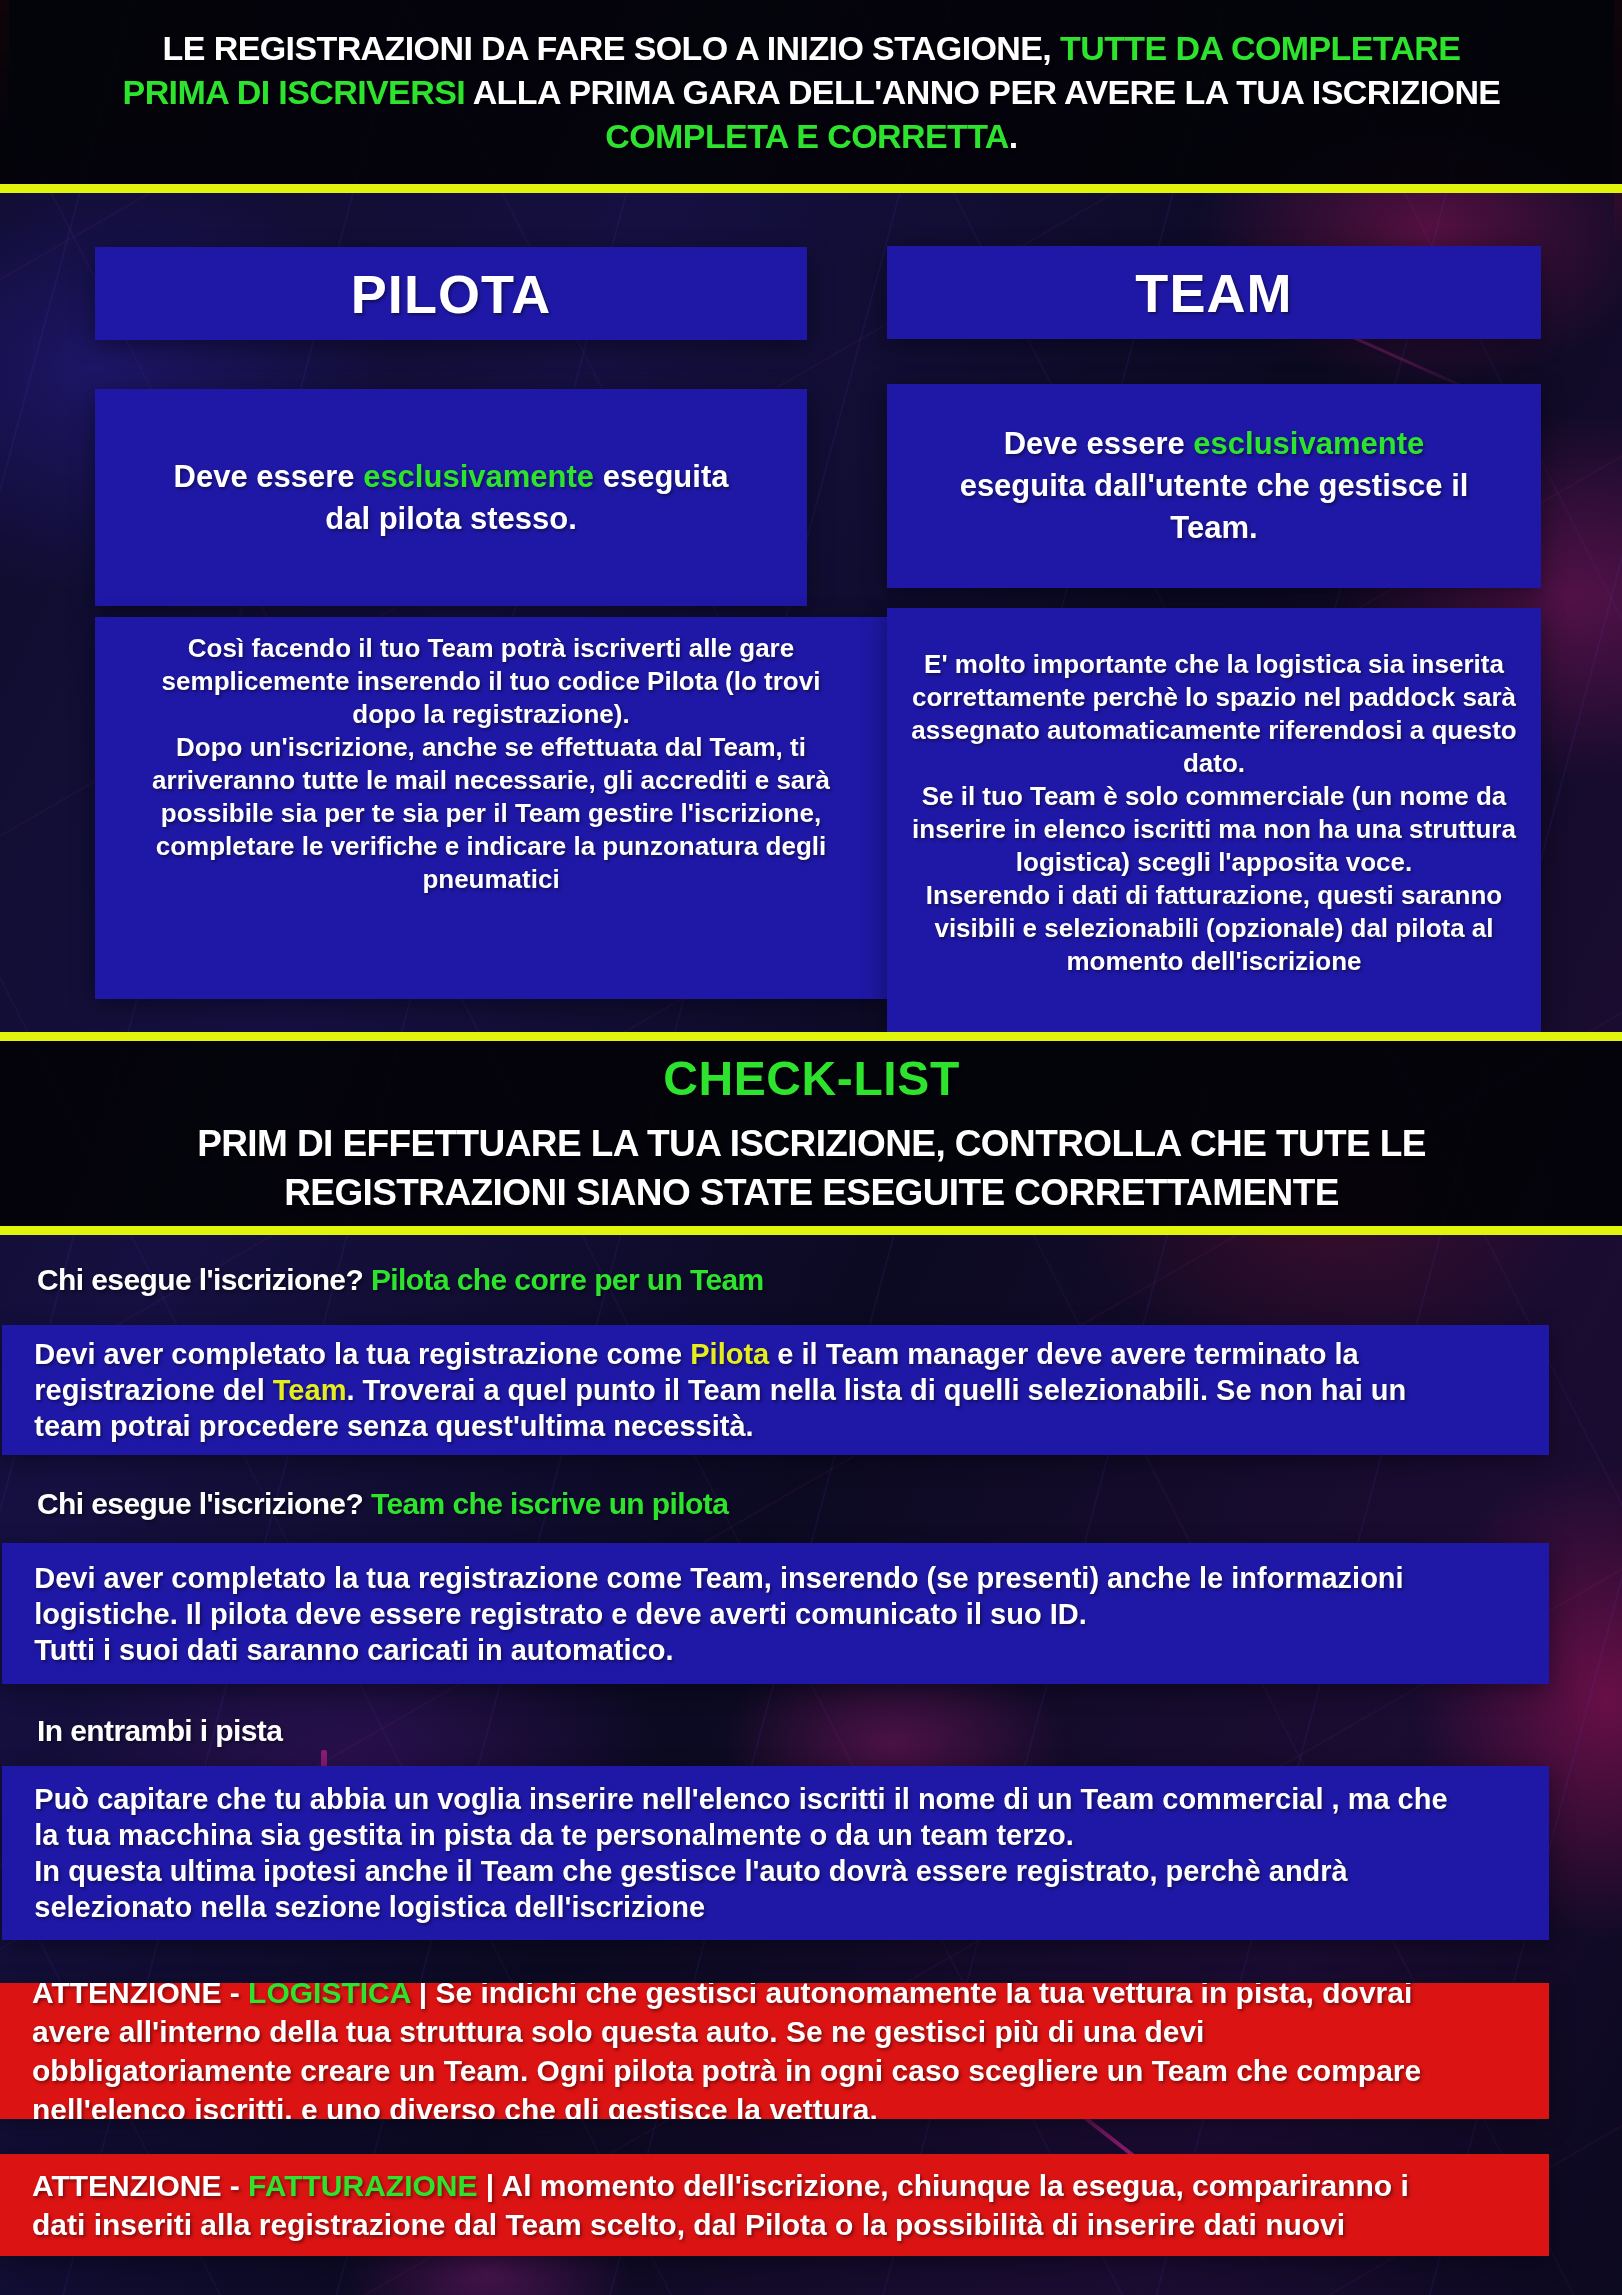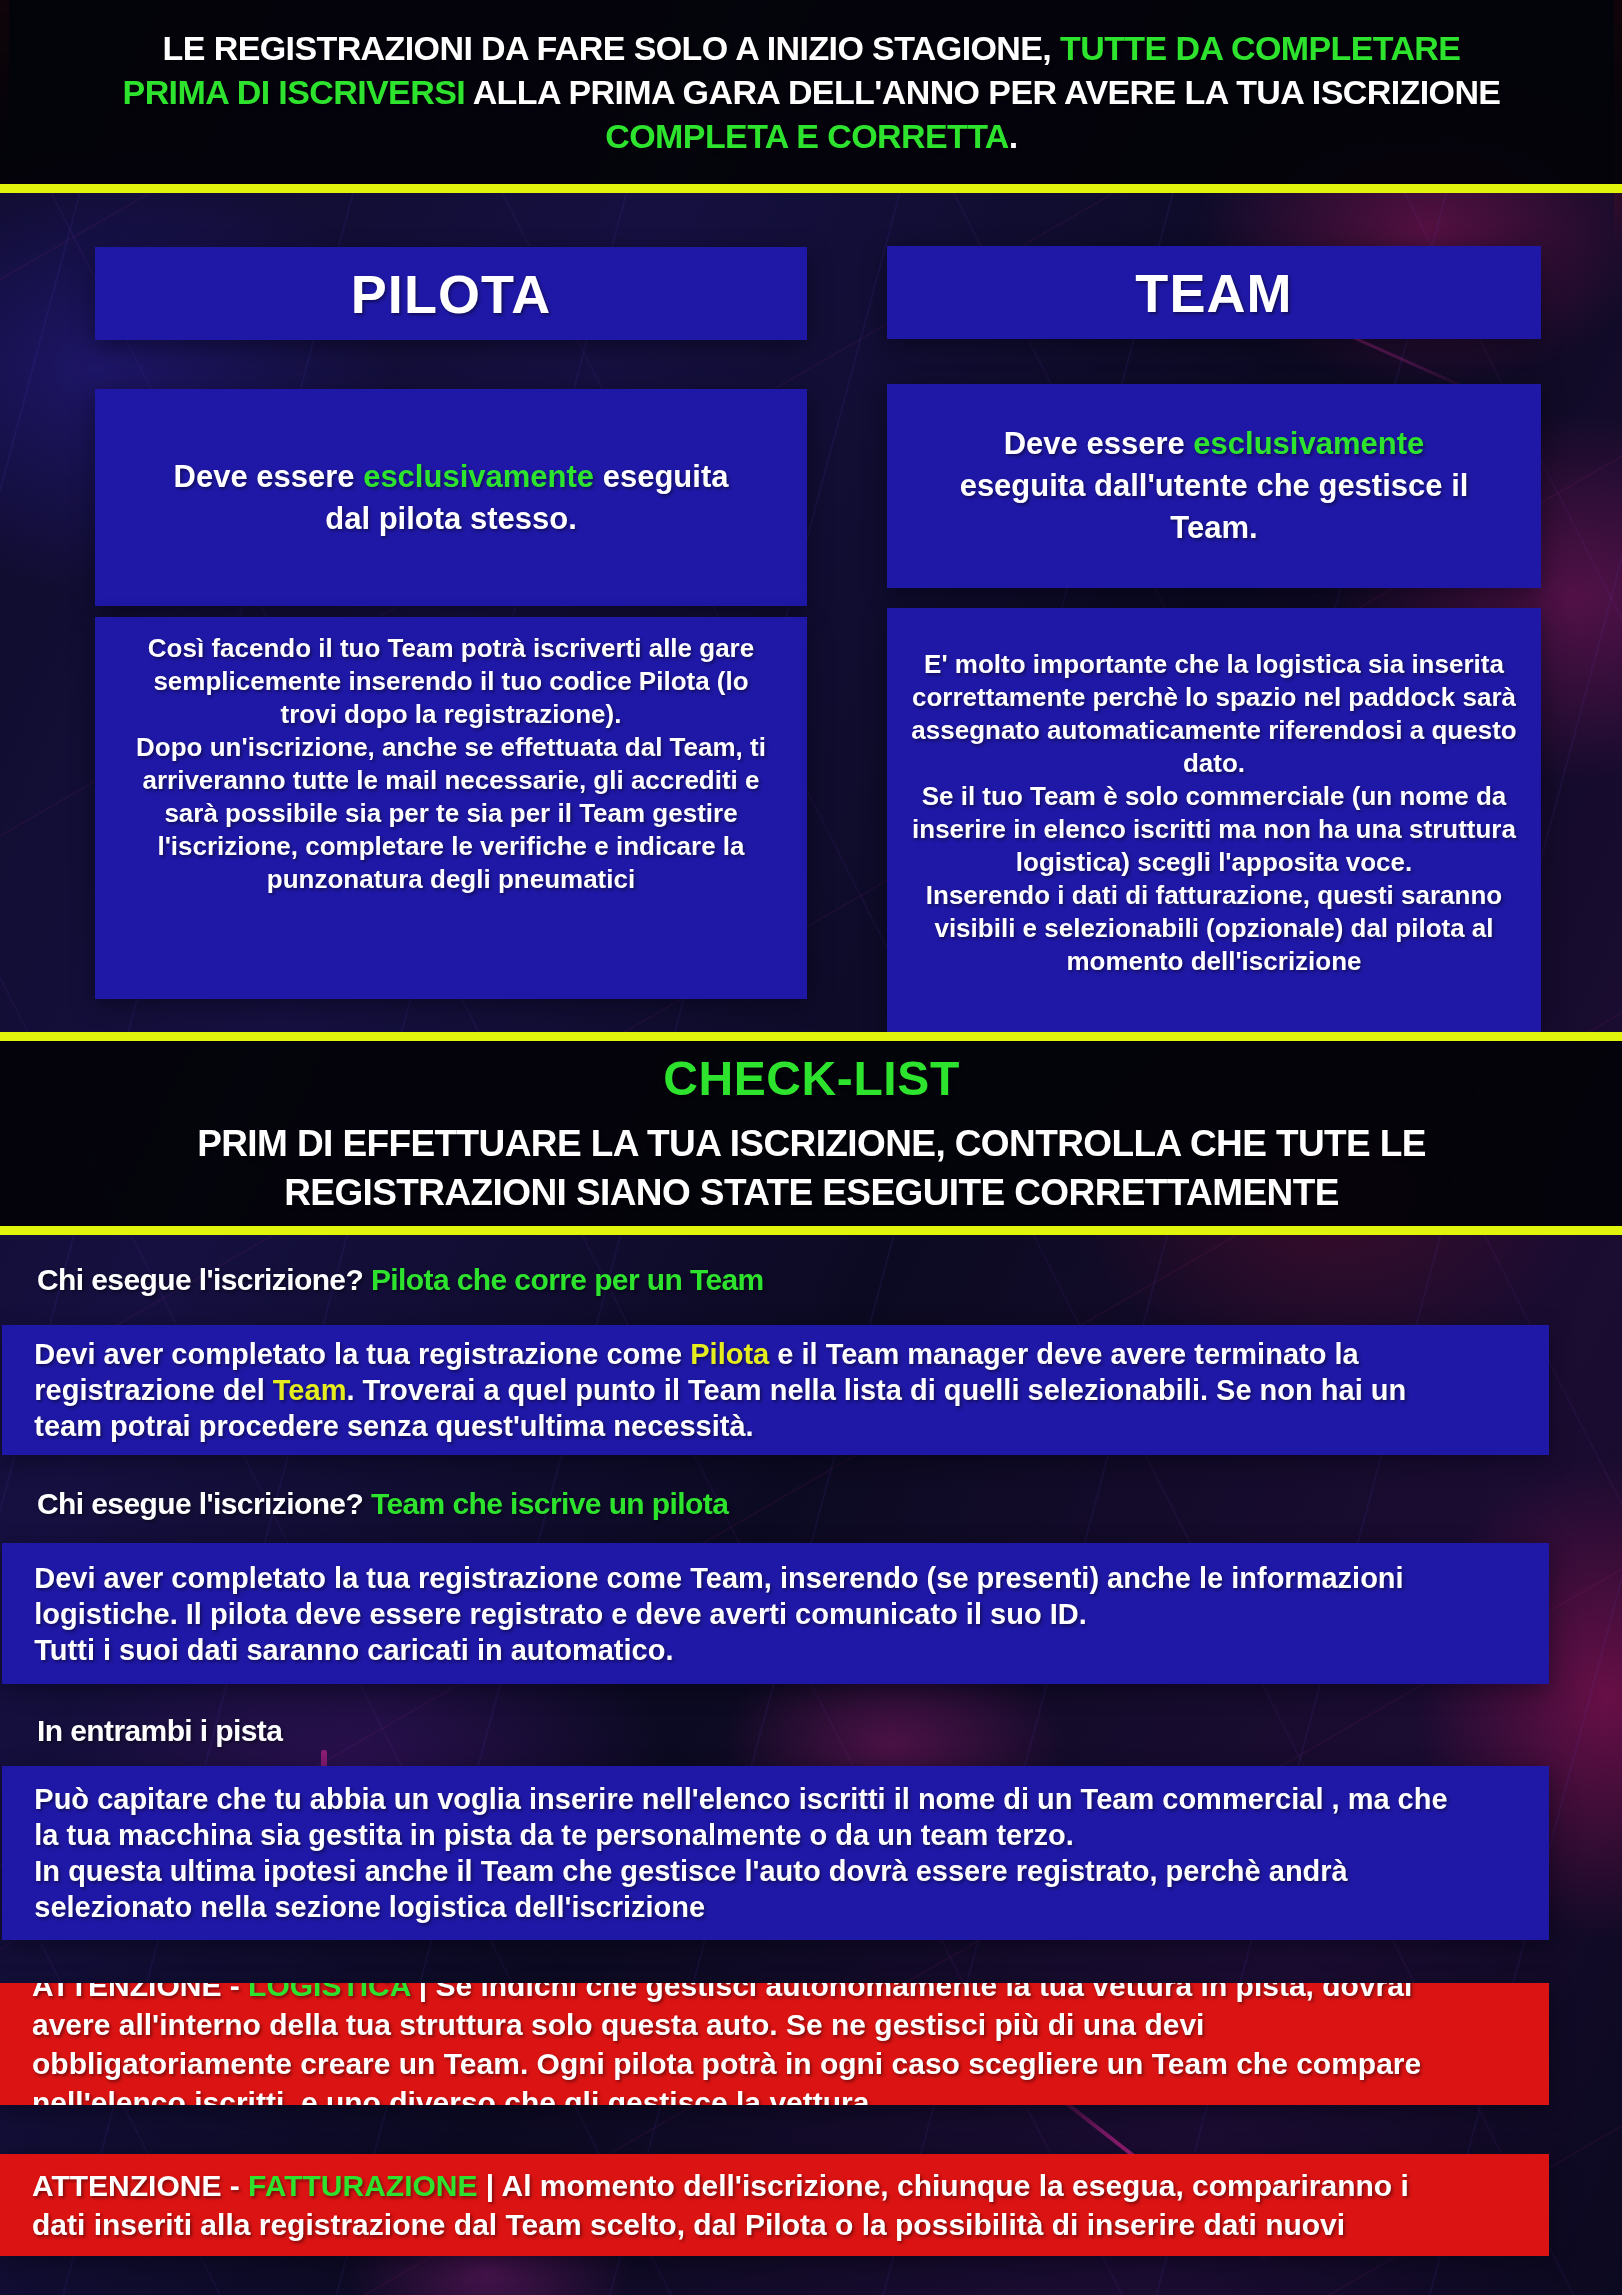--- a/index.html
+++ b/index.html
@@ -66,21 +66,21 @@
   .col-header{display:flex; align-items:center; justify-content:center;
     font-size:54px; letter-spacing:1.1px; color:#fff;}
   #pilota-header{left:95px; top:54px;  width:712px; height:93px;}
   #team-header  {left:887px; top:53px; width:654px; height:93px;}
   .summary-box{display:flex; align-items:center; justify-content:center; text-align:center;
     font-size:31px; line-height:42px; padding:0 52px;}
   #pilota-summary{left:95px; top:196px; width:712px; height:217px;}
   #team-summary  {left:887px; top:191px; width:654px; height:204px;}
   .detail-box{display:flex; justify-content:center; text-align:center; overflow:hidden;
     font-size:26px; line-height:33px;}
-  #pilota-detail{left:95px; top:424px; width:712px; height:382px; padding:15px 40px;}
+  #pilota-detail{left:95px; top:424px; width:792px; height:382px; padding:15px 40px;}
   #team-detail  {left:887px; top:415px; width:654px; height:426px; padding:40px 20.7px;}
 
   #divider-2{top:1032px;}
 
   
   #checklist{top:1041px; height:185px; display:flex; flex-direction:column; align-items:center; justify-content:center;}
   #checklist-title{font-size:48px; letter-spacing:0.6px; color:var(--accent-green); margin-bottom:13px;}
   #checklist-subtitle{font-size:37px; line-height:49px; text-align:center; max-width:1446px; letter-spacing:-0.6px;}
 
   #divider-3{top:1226px;}
@@ -93,21 +93,21 @@
     box-shadow:0 5.7px 23px rgba(0,0,10,.45);}
   #qa1-heading{top:1263px;}  #qa1-box{top:1325px; height:130px;}
   #qa2-heading{top:1487px;}  #qa2-box{top:1543px; height:141px;}
   #qa3-heading{top:1714px;}  #qa3-box{top:1766px; height:174px;}
 
   
   .warning-box{position:absolute; left:0; width:1549px; background:var(--warning-red);
     display:flex; flex-direction:column; justify-content:center;
     font-size:30px; line-height:39px; padding:8px 80px 8px 32px; overflow:hidden;
     box-shadow:0 5.7px 23px rgba(0,0,10,.45);}
-  #warning-logistica{top:1983px; height:122px;}
+  #warning-logistica{top:1983px; height:136px;}
   #warning-fatturazione{top:2154px; height:102px;}
 </style>
 </head>
 <body>
 
 <div class="bg"></div>
 <div class="bg-lines"></div>
 <div class="streak streak-pink-top"></div>
 <div class="streak streak-magenta-low"></div>
 <div class="streak streak-magenta-mid"></div>

